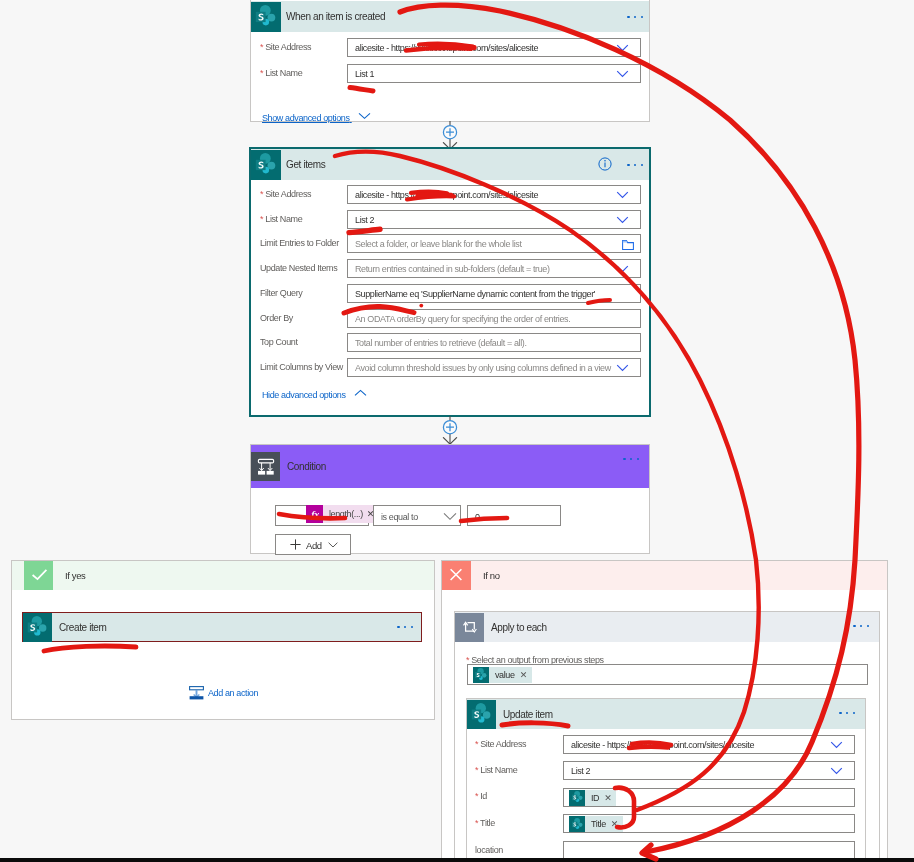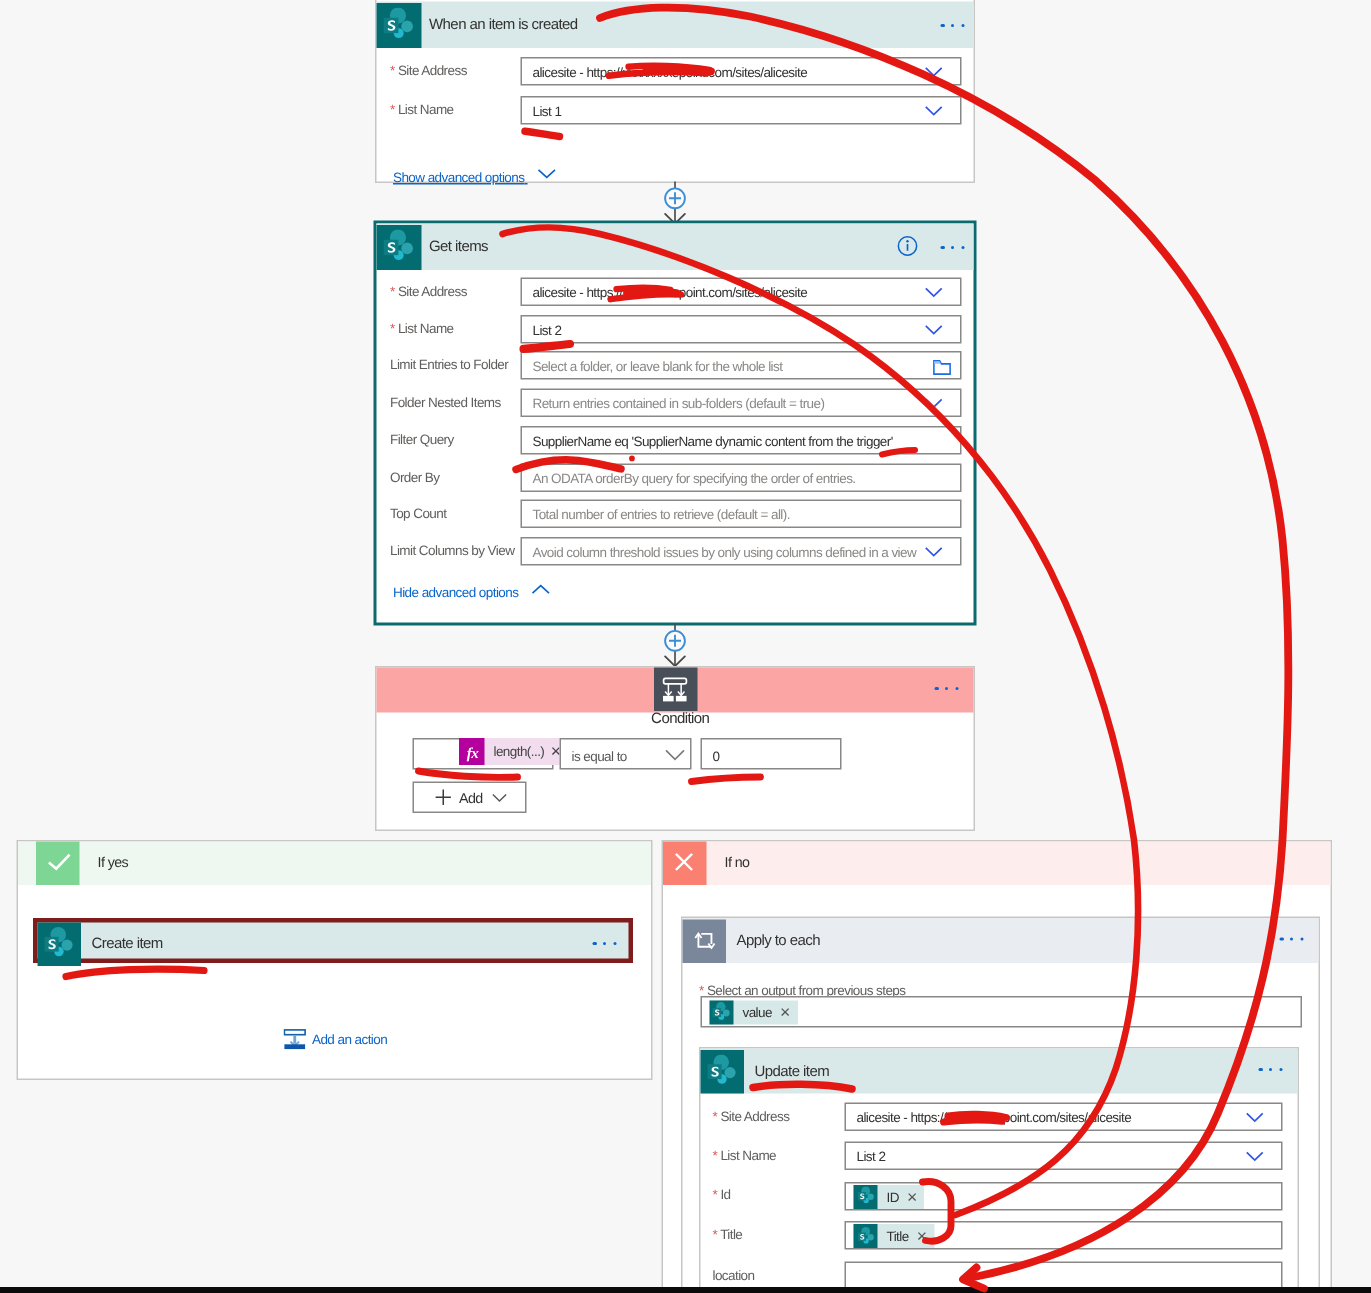--- a/index.html
+++ b/index.html
@@ -135,21 +135,21 @@
         </svg>
       </div>
       <div class="flabel" style="left:9px;top:58.4px;"><span>Limit Entries to Folder</span></div>
       <div class="fbox" style="left:96px;top:54.4px;width:294px;">
         <div class="fph">Select a folder, or leave blank for the whole list</div>
         <svg width="12" height="10" viewBox="0 0 12 10" style="position:absolute;right:6px;top:5px;">
           <path d="M0.6 3.2 L0.6 9.4 L11.4 9.4 L11.4 2.6 L5.6 2.6 L4.4 0.6 L0.6 0.6 Z" fill="none" stroke="#1c6ae8" stroke-width="1.05"></path>
           <path d="M0.8 0.8 L4.3 0.8 L5.4 2.5 L0.8 2.5 Z" fill="#9bc2f7" stroke="none"></path>
         </svg>
       </div>
-      <div class="flabel" style="left:9px;top:83.1px;"><span>Folder Nested Items</span></div>
+      <div class="flabel" style="left:9px;top:83.1px;"><span>Update Nested Items</span></div>
       <div class="fbox" style="left:96px;top:79.1px;width:294px;">
         <div class="fph">Return entries contained in sub-folders (default = true)</div>
         <svg width="13" height="8" viewBox="0 0 13 8" style="position:absolute;right:11px;top:5px;">
           <path d="M1.2 1.2 L6.5 6.4 L11.8 1.2" fill="none" stroke="#3355e8" stroke-width="1.15"></path>
         </svg>
       </div>
       <div class="flabel" style="left:9px;top:107.8px;"><span>Filter Query</span></div>
       <div class="fbox" style="left:96px;top:103.8px;width:294px;">
         <div class="fval">SupplierName eq 'SupplierName dynamic content from the trigger'</div>
       </div>
@@ -180,21 +180,21 @@
 <div style="position:absolute;left:434px;top:415px;width:32px;height:30px;">
   <svg width="32" height="30" viewBox="0 0 32 30">
     <path d="M16 1 L16 29" stroke="#4c4a48" stroke-width="1.1" fill="none"></path>
     <path d="M9.4 22.6 L16 29.1 L22.6 22.6" stroke="#4c4a48" stroke-width="1.25" fill="none" stroke-linecap="round" stroke-linejoin="round"></path>
     <circle cx="16" cy="12.2" r="6.6" fill="#fbfbfb" stroke="#3b8dd6" stroke-width="1.25"></circle>
     <path d="M16 8.2 L16 16.2 M12 12.2 L20 12.2" stroke="#3b8dd6" stroke-width="1.25"></path>
   </svg>
 </div>
 
 <div class="card" style="left:250px;top:444px;width:400px;height:110px;">
-  <div class="hdr" style="background:#fca5a5;height:30px;flex-direction:column;">
+  <div class="hdr" style="background:#8b5cf6;height:43px;">
     <div class="hdr-icon" style="background:#484f58;width:29px;flex:0 0 29px;height:29px;">
       <svg width="20" height="20" viewBox="0 0 20 20" shape-rendering="geometricPrecision">
         <rect x="2.4" y="2.3" width="15.2" height="3.6" rx="1.2" fill="none" stroke="#fff" stroke-width="1.15"></rect>
         <path d="M5.6 5.9 L5.6 13.4 M14.1 5.9 L14.1 13.4" stroke="#fff" stroke-width="1.0" fill="none"></path>
         <path d="M3.4 11.0 L5.6 13.6 L7.8 11.0 M11.9 11.0 L14.1 13.6 L16.3 11.0" stroke="#fff" stroke-width="0.95" fill="none"></path>
         <rect x="2.0" y="13.9" width="7.1" height="3.7" fill="#fff"></rect>
         <rect x="10.6" y="13.9" width="7.1" height="3.7" fill="#fff"></rect>
       </svg>
     </div>
     <div class="hdr-title" style="margin-left:7px;">Condition</div>
@@ -244,21 +244,21 @@
 <div class="panel" style="left:11px;top:560px;width:424px;height:160px;">
   <div class="panel-hdr" style="background:#eef8f0;padding-left:12px;">
     <div class="panel-icon" style="background:#7ed695;">
       <svg width="21" height="21" viewBox="0 0 21 21" style="margin-left:1px">
           <path d="M3.6 10.0 L8.5 14.1 L17.4 4.8" fill="none" stroke="#fff" stroke-width="1.75"></path>
         </svg>
     </div>
     <div class="panel-title">If yes</div>
   </div>
   <div style="position:relative;height:130px;">
-    <div class="subcard" style="left:10px;top:22px;width:400px;height:30px;border:3px solid #7f1d1d;background:#d9e8e8;">
+    <div class="subcard" style="left:10px;top:22px;width:400px;height:30px;border:1px solid #7f1d1d;background:#d9e8e8;">
       <div style="display:flex;align-items:center;height:28px;">
         <div class="hdr-icon" style="background:#036c70;width:29px;flex:0 0 29px;height:29px;">
           <svg width="23" height="23" viewBox="0 0 24 24">
               <use href="#sp-logo"></use>
             </svg>
         </div>
         <div class="hdr-title" style="margin-left:7px;">Create item</div>
         <div class="dots" style="right:8px;top:13px;">
             <i></i>
             <i></i>

